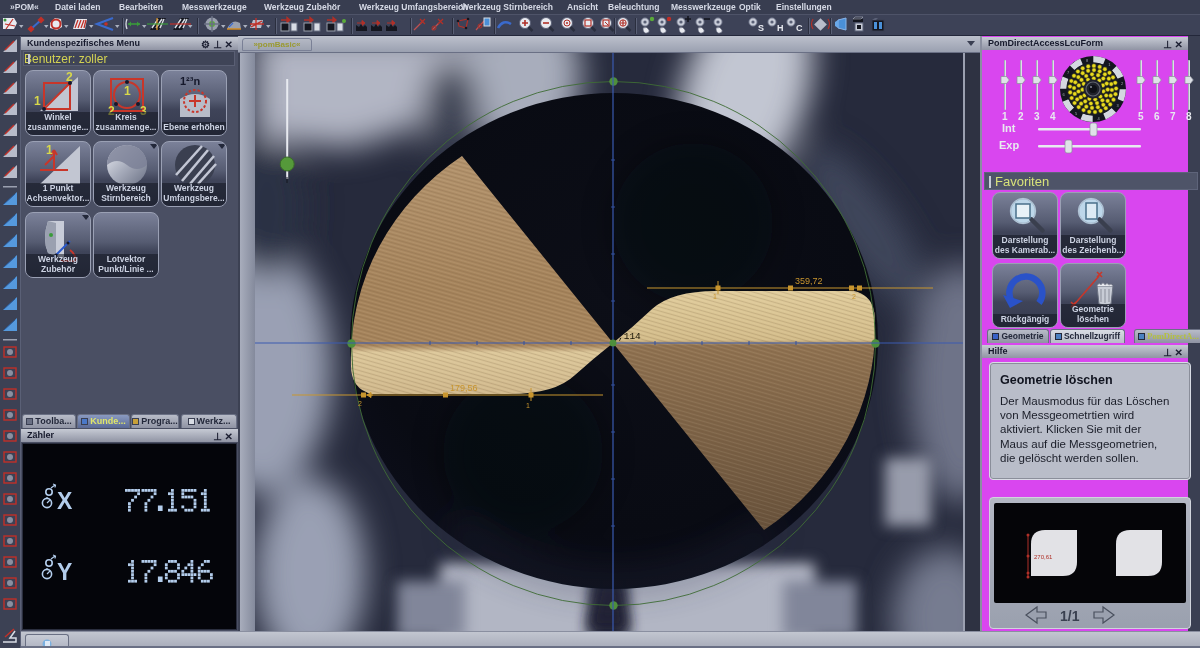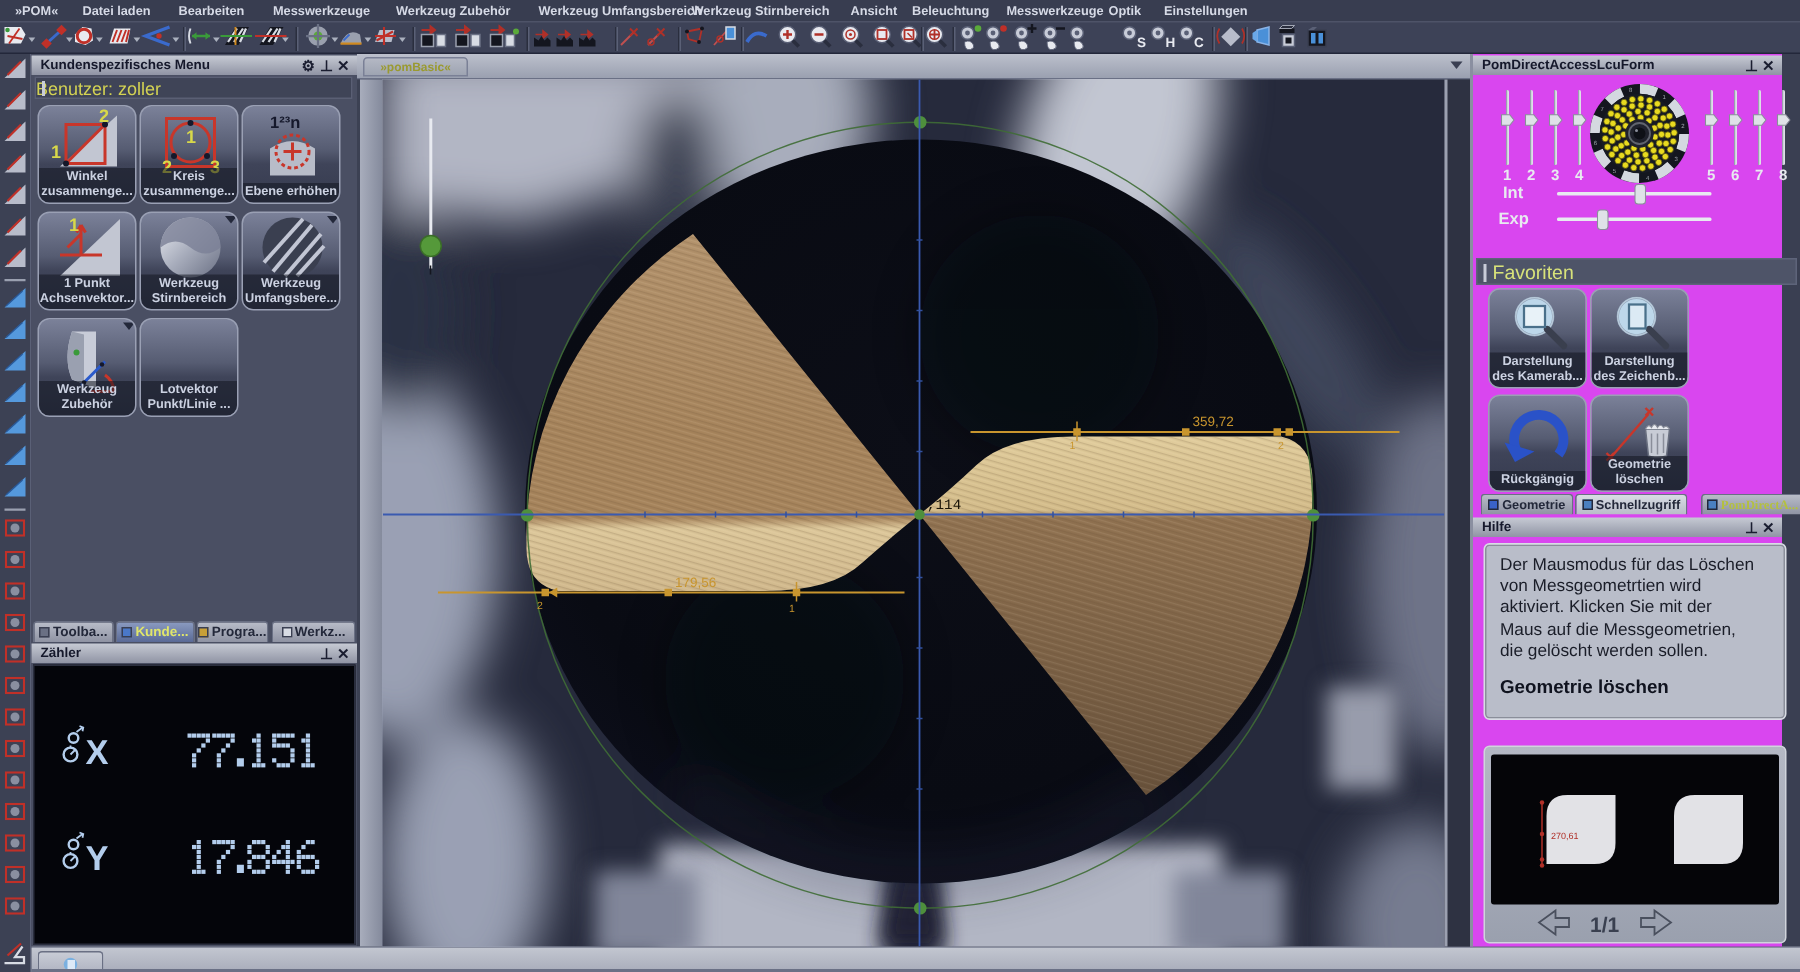--- a/index.html
+++ b/index.html
@@ -796,22 +796,22 @@
         <path d="M36,22 q2,-4 4,-1 q2,-4 4,0 q2,-3 4,0 q2,-2 4,1" fill="#e8eaf0" stroke="#8a8e9a" stroke-width="0.8"></path>
         <path d="M40,25 v13 M44,25 v14 M48,25 v13" stroke="#8a8e9a" stroke-width="1"></path>
       </svg>
       <div class="lbl">Geometrie<br>löschen</div>
     </div>
     <div class="tab" style="left:5px;top:293px;width:62px;color:#23283a;font-size:8.5px;"><span style="display:inline-block;width:7px;height:7px;background:#3a62c8;border:1px solid #23283a;vertical-align:-1px;margin-right:2px"></span>Geometrie</div>
     <div class="tab" style="left:68px;top:293px;width:75px;color:#23283a;font-size:8.5px;background:linear-gradient(#d8dce4,#b8bcc8);"><span style="display:inline-block;width:7px;height:7px;background:#4a80c0;border:1px solid #23283a;vertical-align:-1px;margin-right:2px"></span>Schnellzugriff</div>
     <div class="tab" style="left:152px;top:293px;width:69px;color:#b4c040;font-size:8.5px;font-family:Liberation Serif, serif;"><span style="display:inline-block;width:7px;height:7px;background:#4a80c0;border:1px solid #23283a;vertical-align:-1px;margin-right:2px"></span>PomDirectA...</div>
     <div class="ptitle" style="top:309px">Hilfe<span class="pico" style="right:16px">⊥</span><span class="pico" style="right:5px">✕</span></div>
     <div class="helpbox">
+      <div style="padding:10px 10px 0;font-size:12.5px;font-weight:bold;color:#10131f">Geometrie löschen</div>
       <div style="padding:7px 0 0 10px;font-size:11.5px;line-height:14.2px;color:#1a1d28;white-space:nowrap">Der Mausmodus für das Löschen<br>von Messgeometrtien wird<br>aktiviert. Klicken Sie mit der<br>Maus auf die Messgeometrien,<br>die gelöscht werden sollen.</div>
-      <div style="padding:10px 10px 0;font-size:12.5px;font-weight:bold;color:#10131f">Geometrie löschen</div>
     </div>
     <div style="position:absolute;left:7px;top:461px;width:202px;height:132px;background:linear-gradient(#b4b8c4,#9aa0ae);border-radius:4px;border:1px solid #d0d4dc">
       <div style="position:absolute;left:4px;top:5px;width:192px;height:100px;background:#050508;border-radius:2px"><svg width="192" height="100">
           <g transform="translate(37,27)">
             <path d="M0,14 Q0,0 14,0 L46,0 L46,32 Q46,46 32,46 L0,46 Z" fill="#e2e2e6"></path>
           </g>
           <g transform="translate(122,27)">
             <path d="M0,14 Q0,0 14,0 L46,0 L46,32 Q46,46 32,46 L0,46 Z" fill="#e2e2e6"></path>
           </g>
           <path d="M34,32 v42" stroke="#b03028" stroke-width="1"></path>

